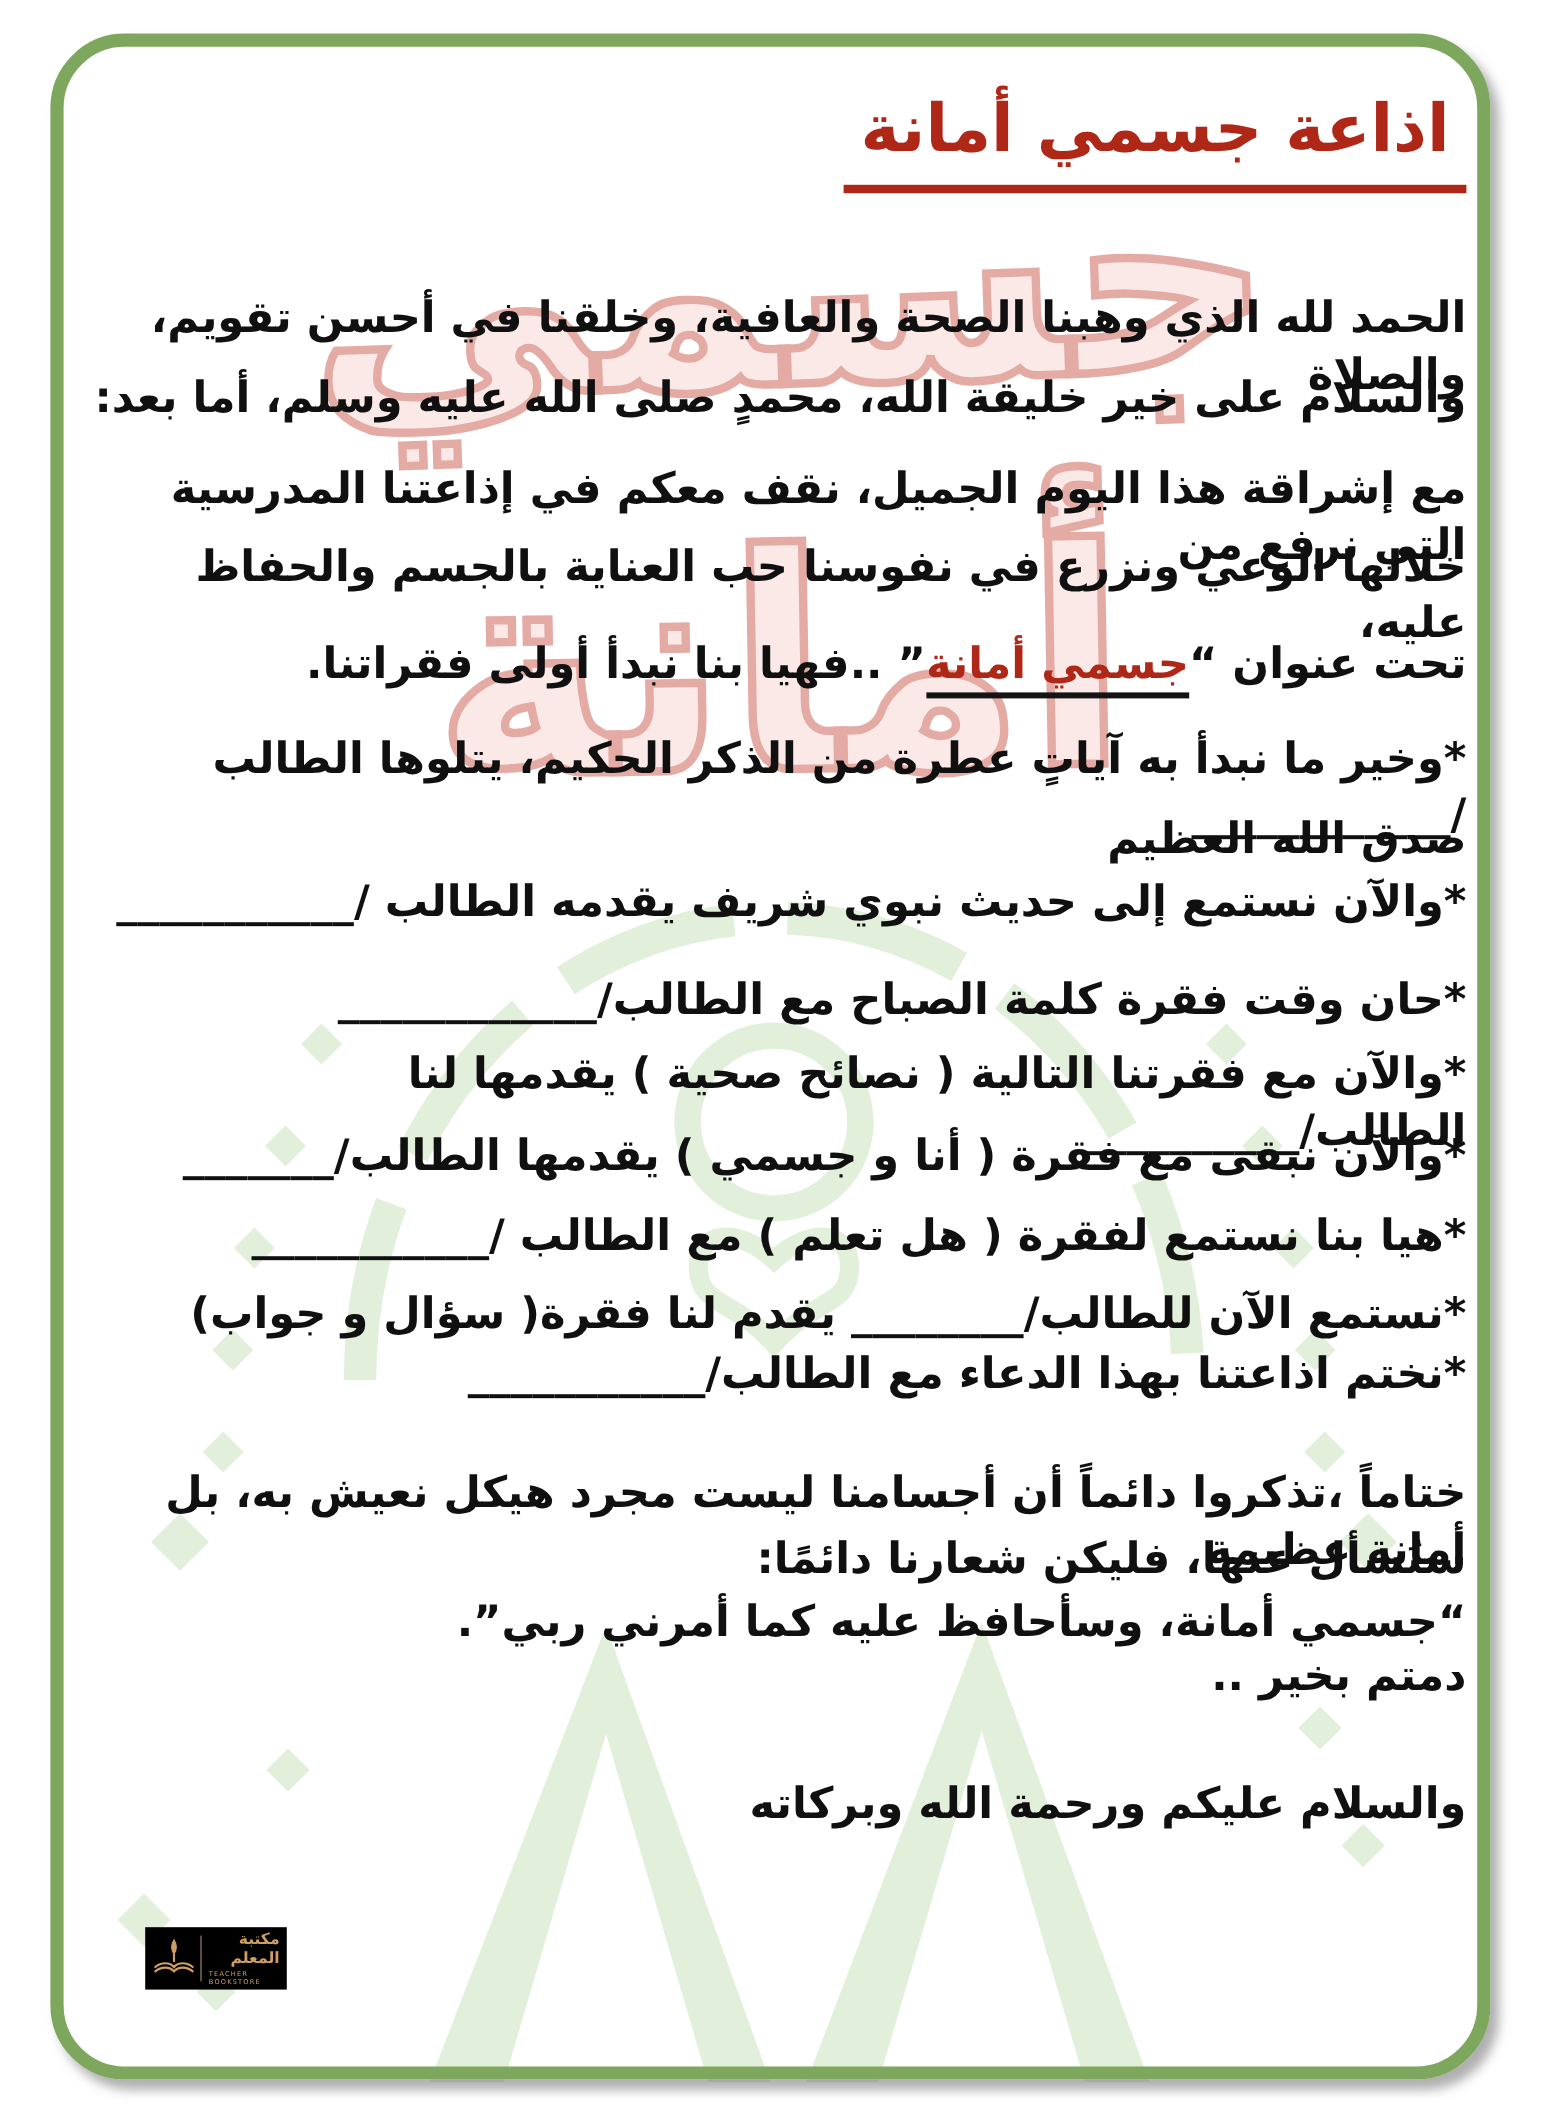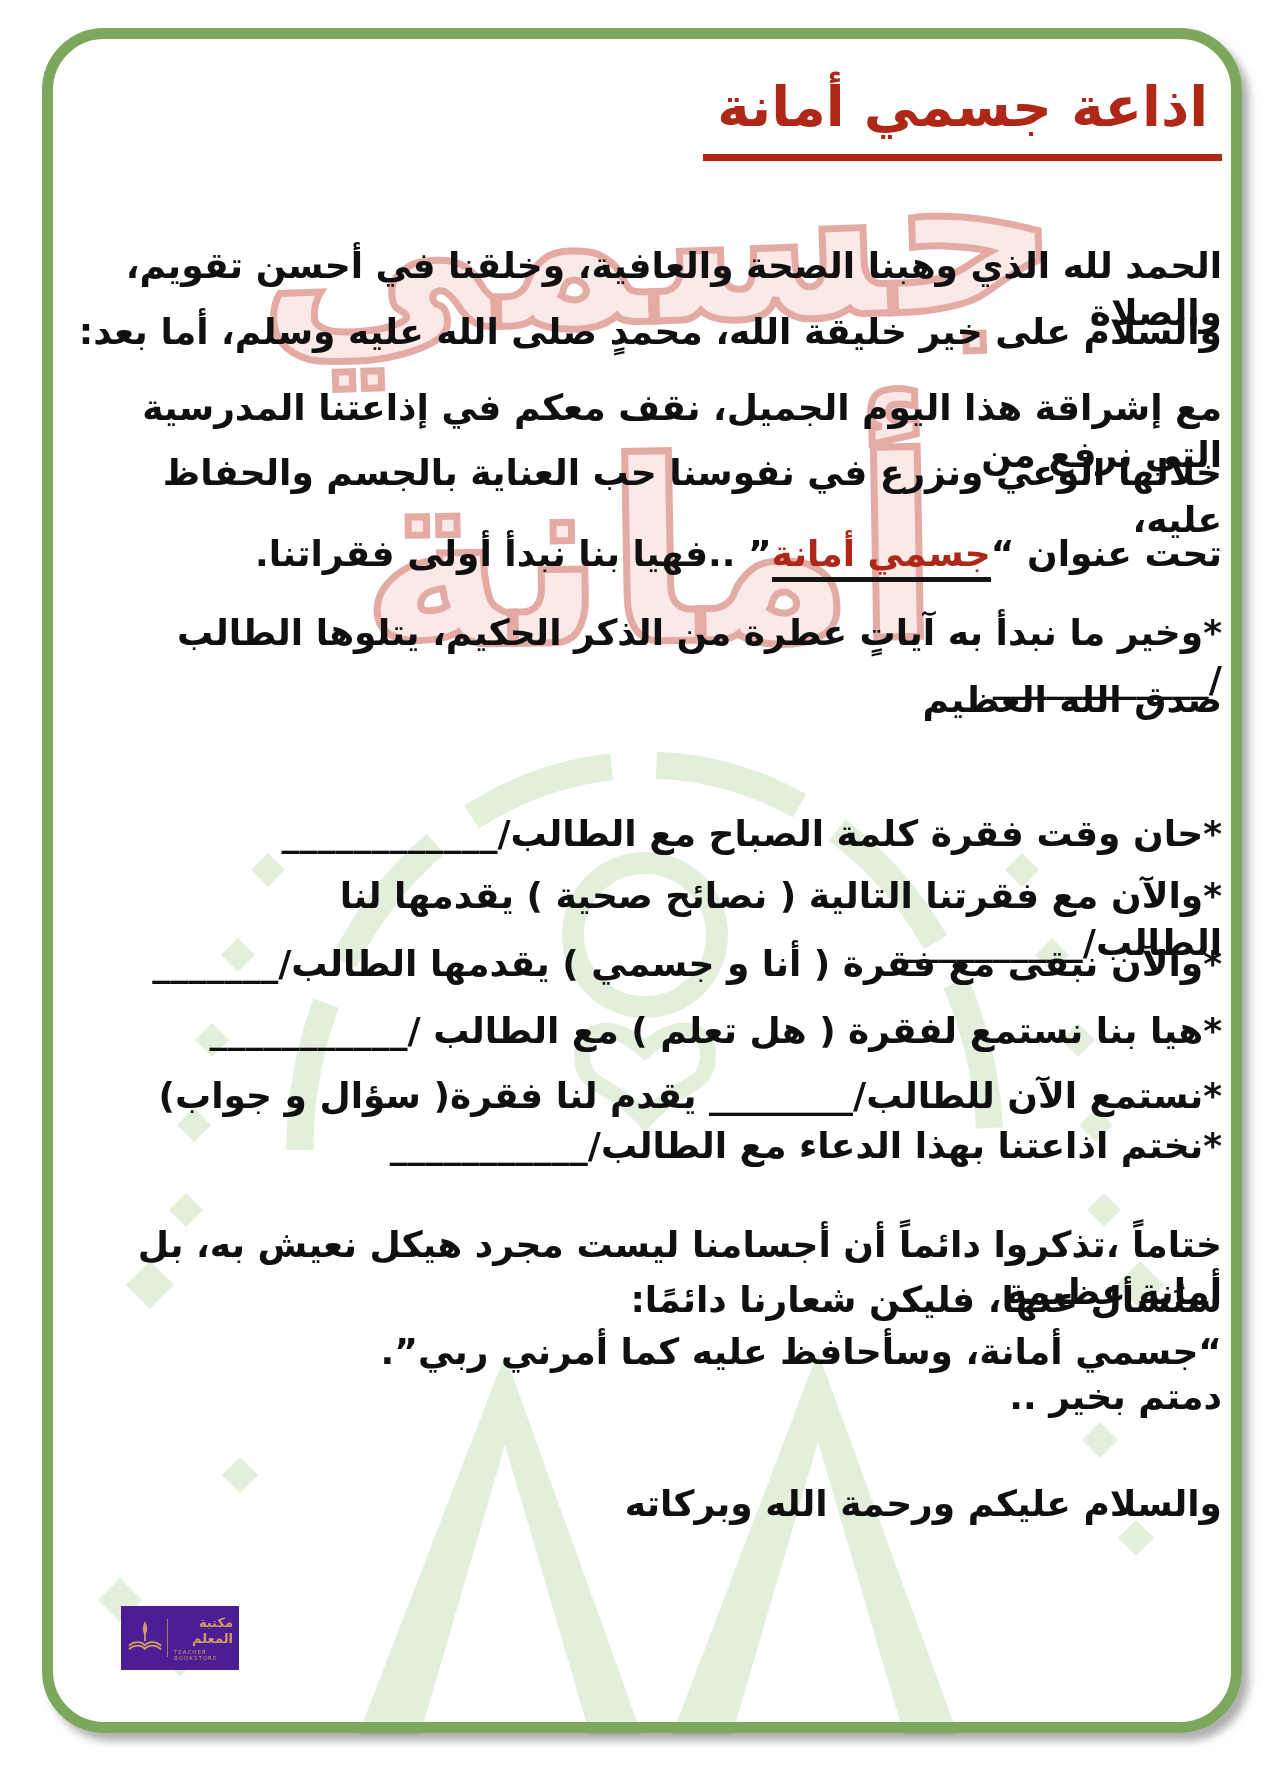--- a/index.html
+++ b/index.html
@@ -63,22 +63,22 @@
   .l-qa{top:1073px;}
   .l-dua{top:1123px;}
   .l-clos1{top:1222px;}
   .l-clos2{top:1277px;}
   .l-clos3{top:1329px;}
   .l-clos4{top:1374px;}
   .l-clos5{top:1481px;}
   
   .logo{
     position:absolute;left:121px;top:1606px;
-    width:118px;height:64px;
-    background:#4c1d95;
+    width:118px;height:52px;
+    background:#000000;
     display:flex;align-items:center;
     z-index:5;
     padding:0 6px;box-sizing:border-box;
   }
   .logo svg{flex:0 0 auto;}
   .logo-divider{width:1px;height:38px;background:#9b8262;margin:0 6px 0 4px;}
   .logo-text{display:flex;flex-direction:column;align-items:center;direction:rtl;flex:1;}
   .logo-ar{color:#cf9e63;font-size:13px;font-weight:bold;line-height:1.2;}
   .logo-en{color:#cf9e63;font-size:5.5px;letter-spacing:1px;direction:ltr;margin-top:2px;}
 </style>
@@ -128,20 +128,21 @@
   <div class="line l-intro1">الحمد لله الذي وهبنا الصحة والعافية، وخلقنا في أحسن تقويم، والصلاة</div>
   <div class="line l-intro2">والسلام على خير خليقة الله، محمدٍ صلى الله عليه وسلم، أما بعد:</div>
 
   <div class="line l-open1">مع إشراقة هذا اليوم الجميل، نقف معكم في إذاعتنا المدرسية التي نرفع من</div>
   <div class="line l-open2">خلالها الوعي ونزرع في نفوسنا حب العناية بالجسم والحفاظ عليه،</div>
 
   <div class="line l-theme"><span>تحت عنوان “</span><span class="theme-red">جسمي أمانة</span><span>” ..فهيا بنا نبدأ أولى فقراتنا.</span></div>
 
   <div class="line l-quran">*وخير ما نبدأ به آياتٍ عطرة من الذكر الحكيم، يتلوها الطالب /____________</div>
   <div class="line l-quran-end">صدق الله العظيم</div>
+  <div class="line l-hadith">*والآن نستمع إلى حديث نبوي شريف يقدمه الطالب /___________</div>
   <div class="line l-morning">*حان وقت فقرة كلمة الصباح مع الطالب/____________</div>
   <div class="line l-health">*والآن مع فقرتنا التالية ( نصائح صحية ) يقدمها لنا الطالب/__________</div>
   <div class="line l-mebody">*والآن نبقى مع فقرة ( أنا و جسمي ) يقدمها الطالب/_______</div>
   <div class="line l-didknow">*هيا بنا نستمع لفقرة ( هل تعلم ) مع الطالب /___________</div>
   <div class="line l-qa">*نستمع الآن للطالب/________ يقدم لنا فقرة( سؤال و جواب)</div>
   <div class="line l-dua">*نختم اذاعتنا بهذا الدعاء مع الطالب/___________</div>
 
   <div class="line l-clos1">ختاماً ،تذكروا دائماً أن أجسامنا ليست مجرد هيكل نعيش به، بل أمانة عظيمة</div>
   <div class="line l-clos2">سنُسأل عنها، فليكن شعارنا دائمًا:</div>
   <div class="line l-clos3">“جسمي أمانة، وسأحافظ عليه كما أمرني ربي”.</div>

